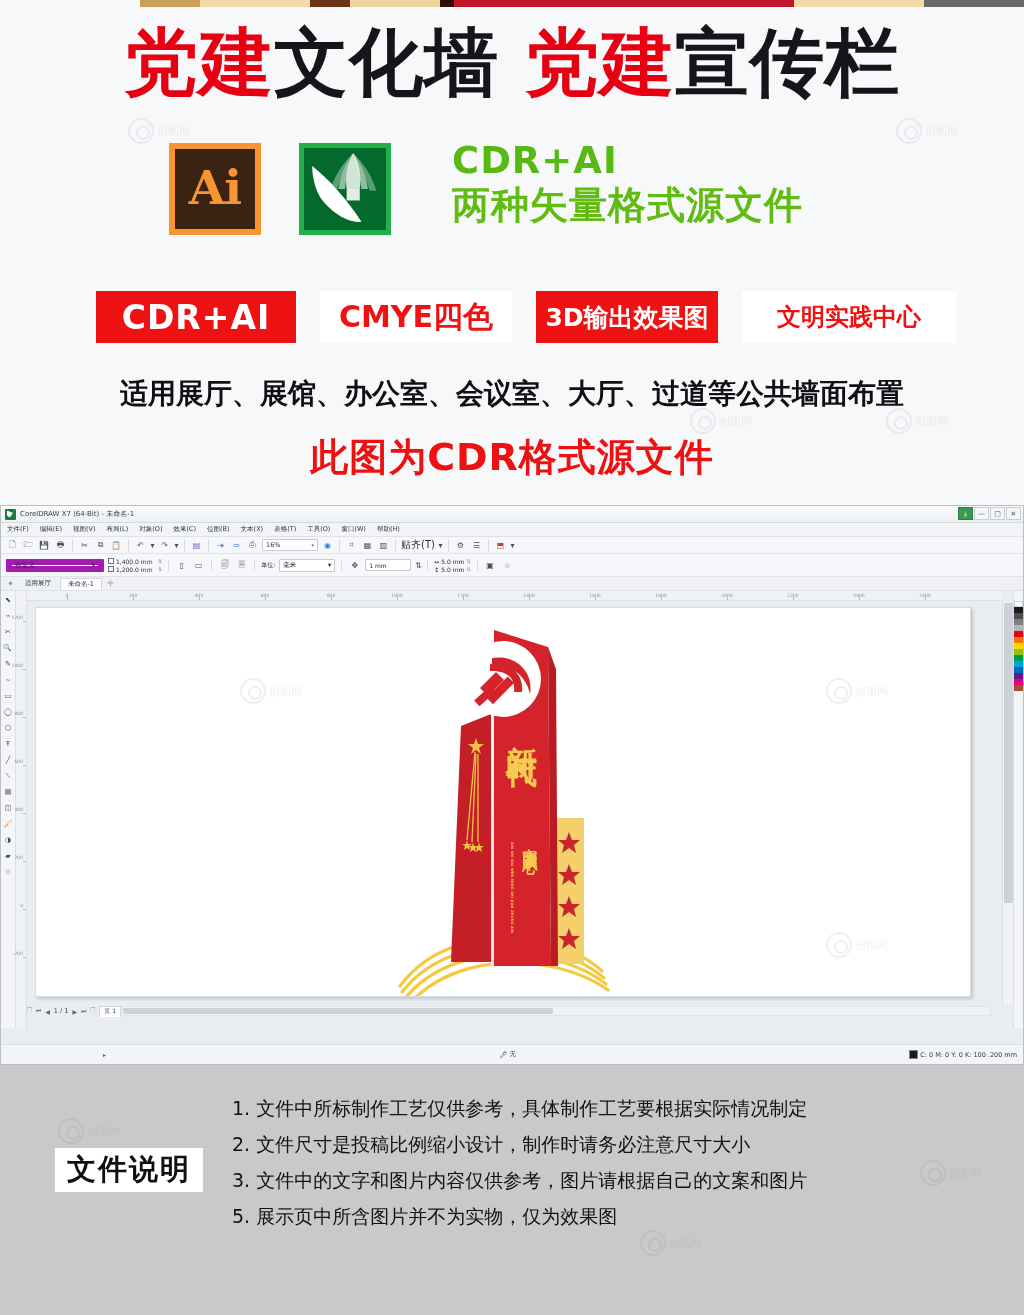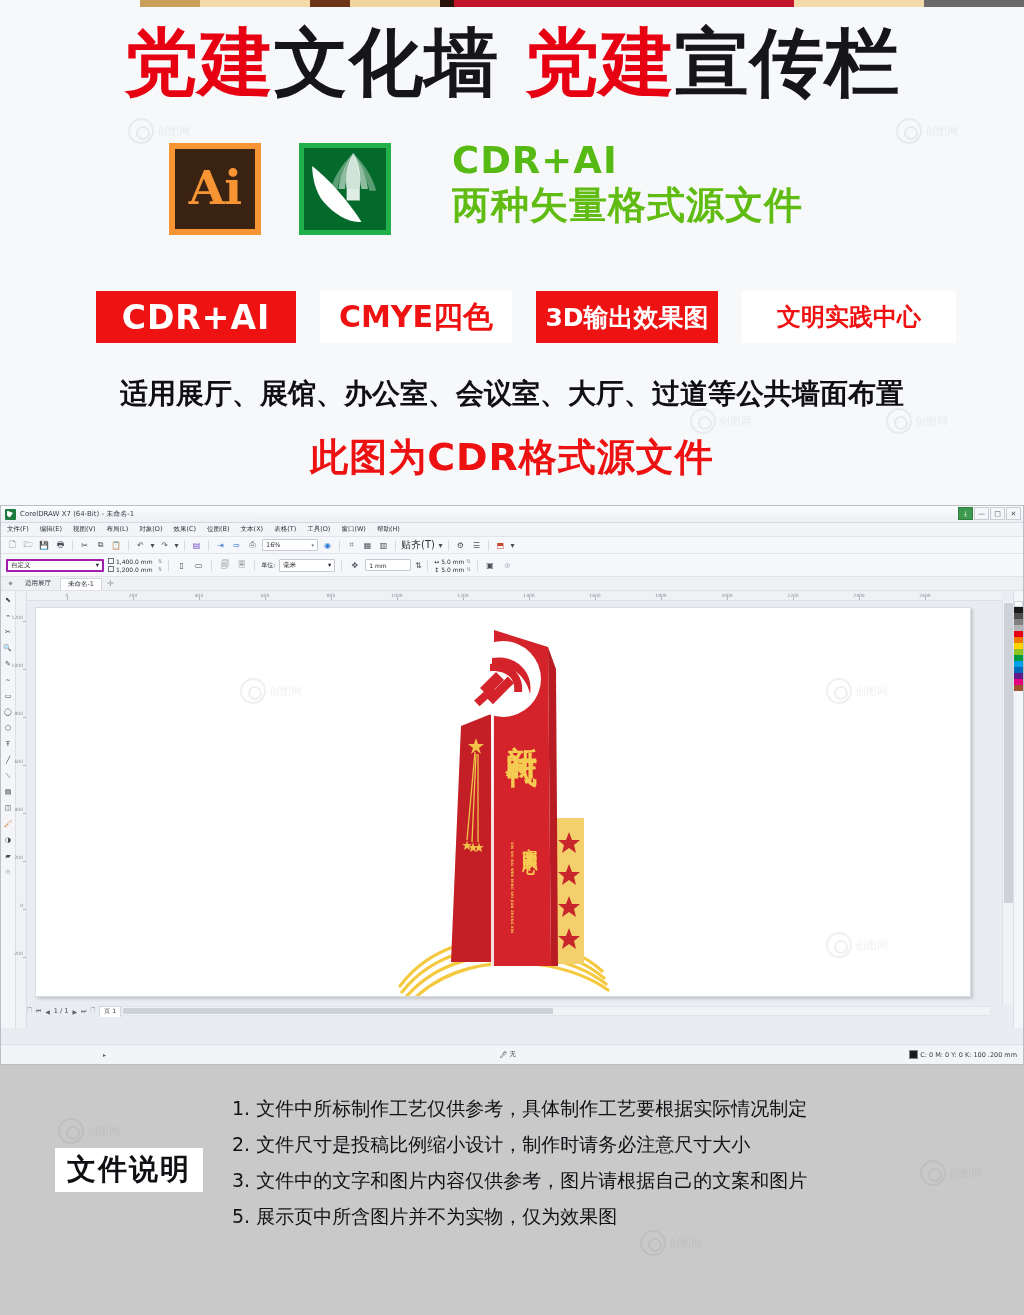--- a/index.html
+++ b/index.html
@@ -130,21 +130,21 @@
     border-radius: 1px; font-size: 6.5px; color: #2f333a;
     display: flex; align-items: center; padding: 0 3px; justify-content: space-between;
   }
   .tb-combo .caret { font-size: 5px; color: #6a6f78; }
 
   .propbar {
     height: 23px; background: #f6f7fa; border-bottom: 1px solid #e0e3e9;
     display: flex; align-items: center; padding-left: 5px; gap: 4px;
   }
   .pb-select {
-    height: 13px; width: 98px; background: #fff; border: 2px solid #a21caf;
+    height: 13px; width: 98px; background: #fff; border: 6px solid #a21caf;
     font-size: 6.5px; color: #25282e; display: flex; align-items: center;
     justify-content: space-between; padding: 0 3px; border-radius: 1px;
   }
   .pb-dims { display: flex; flex-direction: column; gap: 1px; }
   .pb-dim {
     display: flex; align-items: center; gap: 2px;
     font-size: 6px; color: #2b2e34;
   }
   .pb-dim .sq { width: 6px; height: 6px; border: 1px solid #6d727b; }
   .pb-dim .val { width: 40px; }

